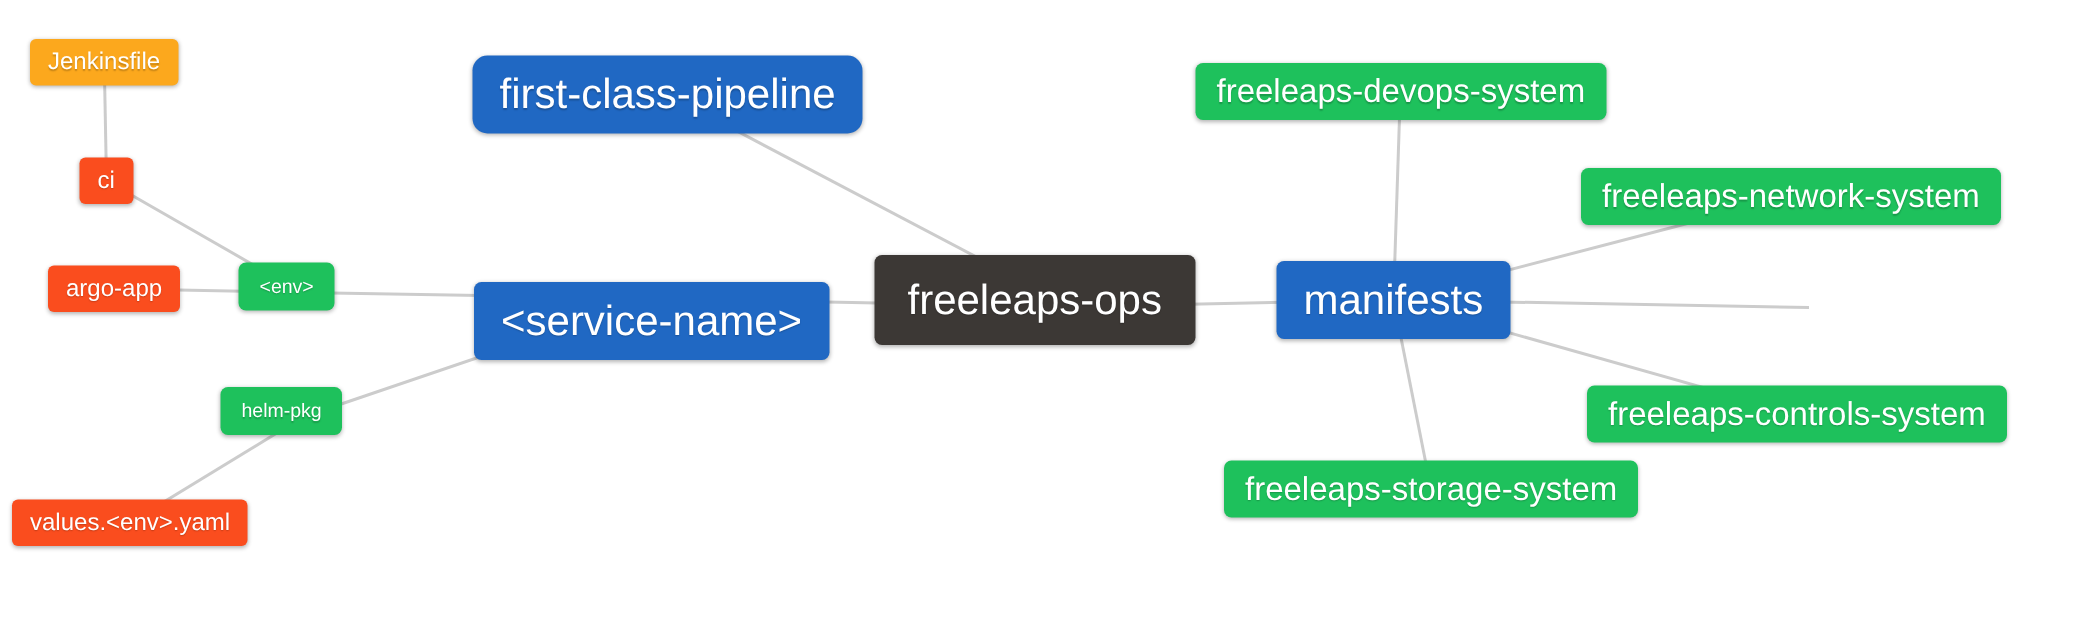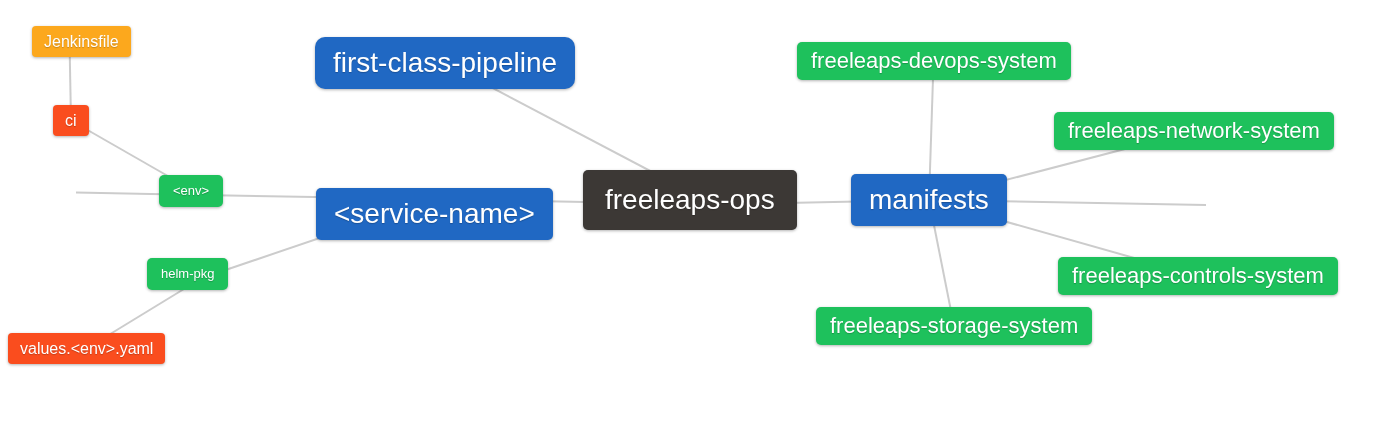--- a/index.html
+++ b/index.html
@@ -31,21 +31,21 @@
     white-space: nowrap;
     border-radius: 5px;
     box-shadow: 0 1px 3px rgba(0,0,0,0.30);
     text-shadow: 0 1px 1px rgba(0,0,0,0.22);
     line-height: 1.2;
     cursor: default;
   }
   
   .c-blue   { background: var(--blue,   #2068C3); }
   .c-green  { background: var(--green,  #1EC15C); }
-  .c-orange { background: var(--orange, #FCA81D); margin-left: 12px; }
+  .c-orange { background: var(--orange, #FCA81D); }
   .c-red    { background: var(--red,    #FA4D1E); }
   .c-dark   { background: var(--dark,   #3C3835); }
   
   .s-xs { font-size: 16px; padding: 6px 12px; border-radius: 4px; }
   .s-sm { font-size: 13px; padding: 8px 14px; }
   .s-md { font-size: 22px; padding: 6px 14px; }
   .s-lg { font-size: 28px; padding: 9px 18px; }
   .s-xl { font-size: 28px; padding: 13px 22px; }
 </style>
 </head>
@@ -71,20 +71,23 @@
     </svg>
 
   <div class="node c-orange s-xs" style="left: 20px; top: 26px;">
     <span>Jenkinsfile</span>
   </div>
 
   <div class="node c-red s-xs" style="left: 53px; top: 105px;">
     <span>ci</span>
   </div>
 
+  <div class="node c-red s-xs" style="left: 32px; top: 177px;">
+    <span>argo-app</span>
+  </div>
 
   <div class="node c-green s-sm" style="left: 159px; top: 175px;">
     <span>&lt;env&gt;</span>
   </div>
 
   <div class="node c-blue s-lg" style="left: 315px; top: 37px; border-radius: 10px;">
     <span>first-class-pipeline</span>
   </div>
 
   <div class="node c-blue s-lg" style="left: 316px; top: 188px;">

